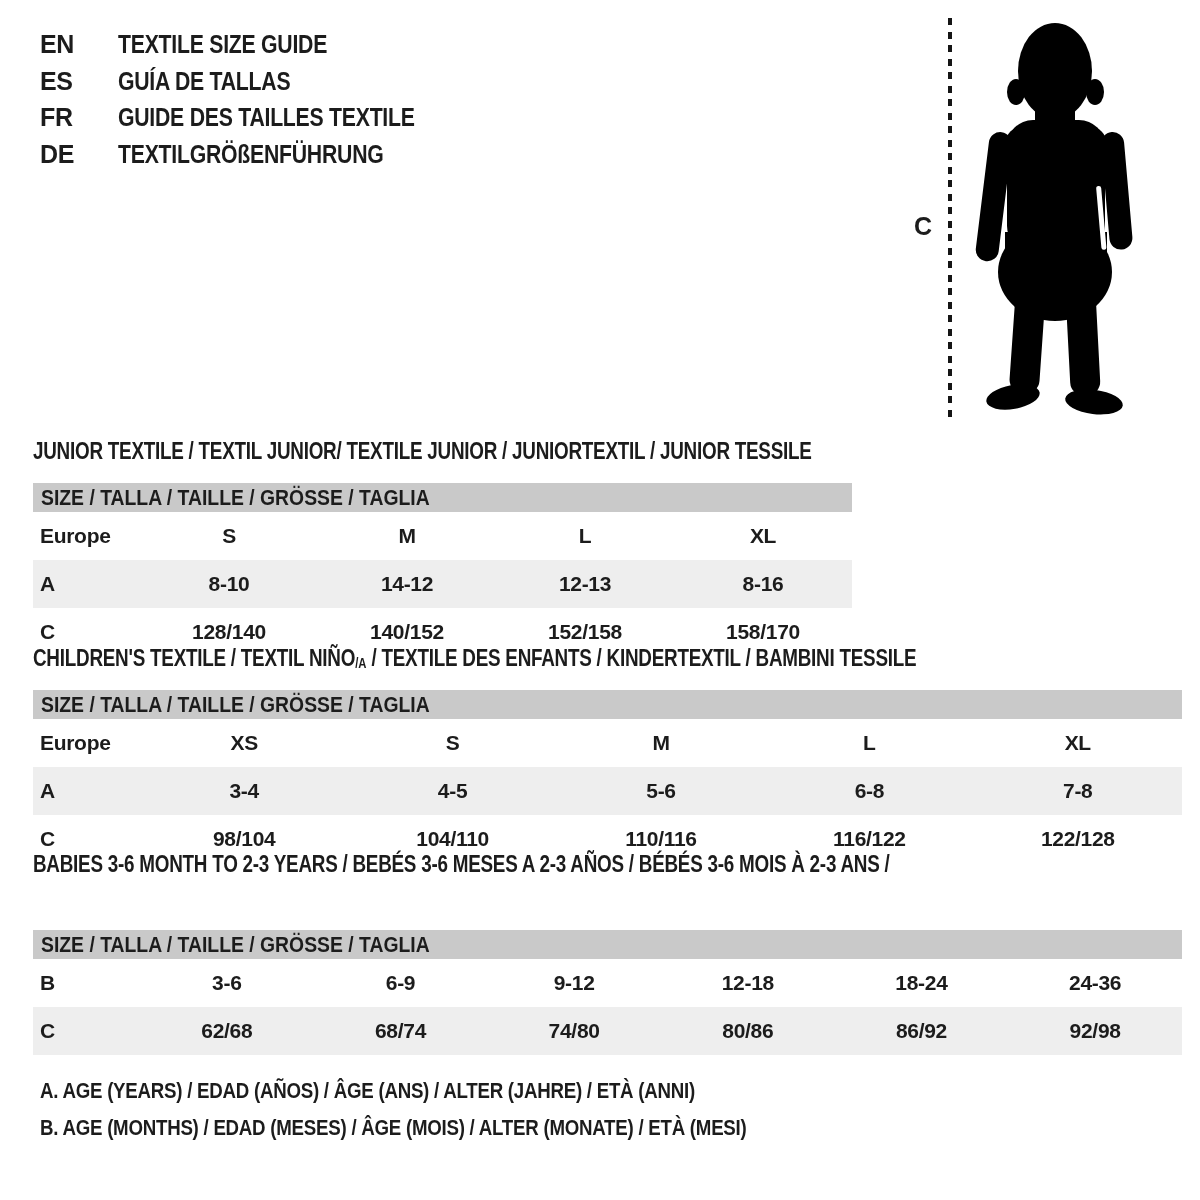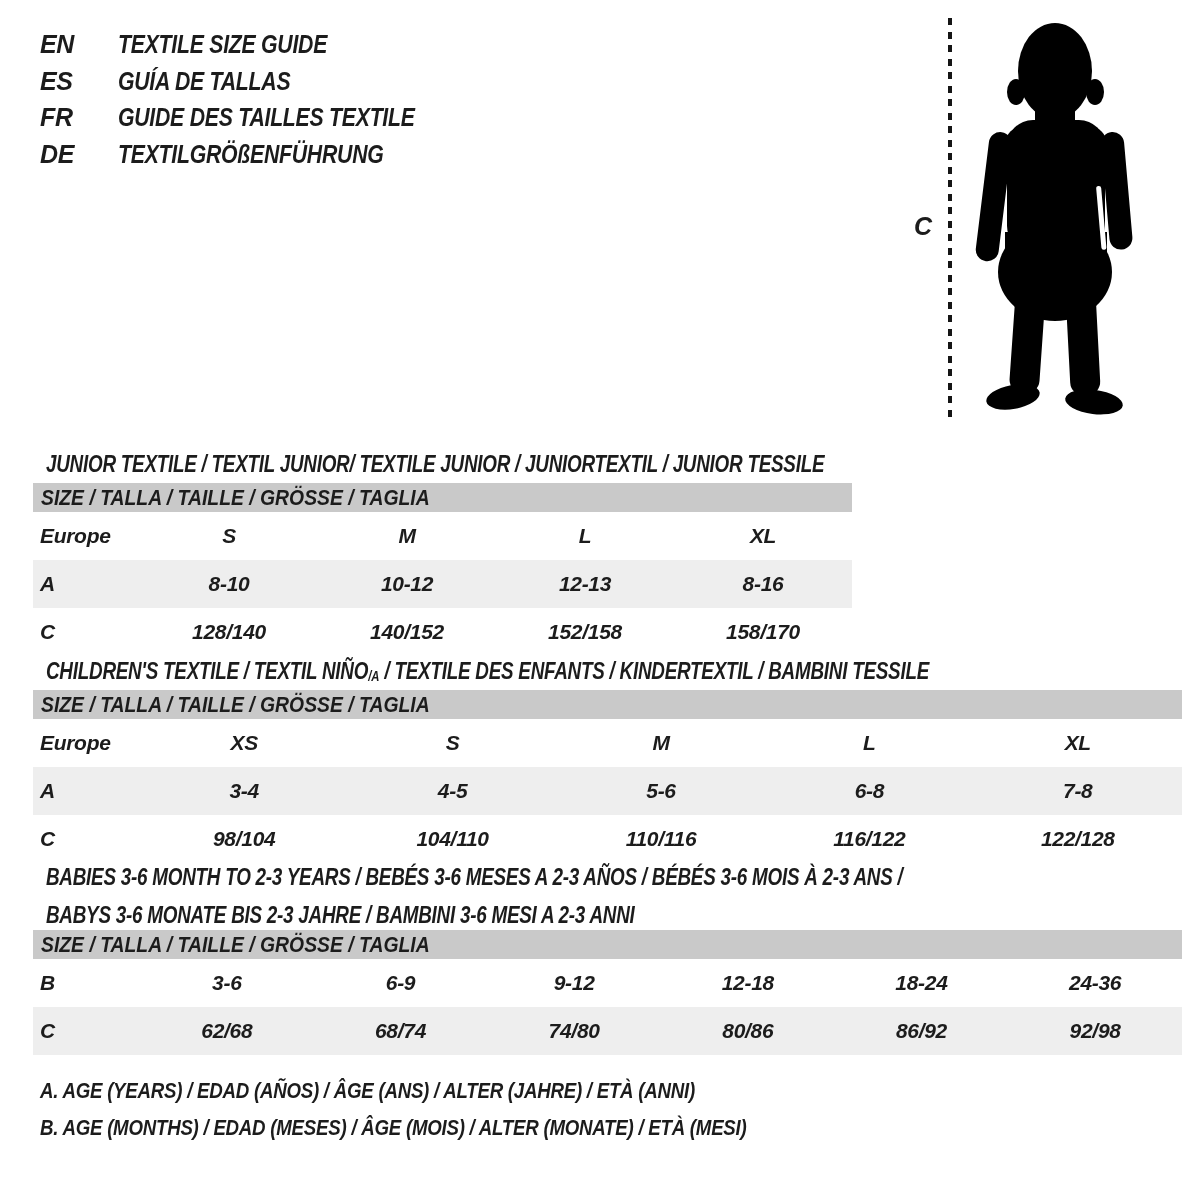--- a/index.html
+++ b/index.html
@@ -1,18 +1,18 @@
 <!DOCTYPE html>
 <html><head>
 <meta charset="utf-8">
 <style>
   html,body{margin:0;padding:0;background:#ffffff;}
   .page{
     position:relative;width:1200px;height:1200px;background:#ffffff;overflow:hidden;
-    font-family:"Liberation Sans",sans-serif;font-weight:bold;color:#1c1c1c;font-style:italic;
+    font-family:"Liberation Sans",sans-serif;font-weight:bold;color:#1c1c1c;
     -webkit-font-smoothing:antialiased;
   }
   
   .cond{display:inline-block;white-space:nowrap;transform-origin:0 50%;}
   .sx82{transform:scaleX(0.82);}
   .sx85{transform:scaleX(0.85);}
   .sx88{transform:scaleX(0.88);}
 
   
   .langs{position:absolute;left:40px;top:30px;}
@@ -21,21 +21,21 @@
 
   
   .figure{position:absolute;left:900px;top:12px;width:256px;height:414px;}
   .figure-label{position:absolute;left:14px;top:200px;font-size:25px;}
   .measure-line{position:absolute;left:48px;top:6px;width:4px;height:400px;
     background:repeating-linear-gradient(to bottom,#151515 0 7px,transparent 7px 13.5px);}
   .figure svg{position:absolute;left:62px;top:2px;}
 
   
   .section{position:absolute;left:33px;}
-  .section-title{margin:13px;font-size:23px;letter-spacing:-0.3px;line-height:38px;font-weight:bold;}
+  .section-title{margin:0;font-size:23px;letter-spacing:-0.3px;line-height:38px;font-weight:bold;}
   .title-line{display:block;height:38px;}
   .small-sub{font-size:0.60em;position:relative;top:2px;letter-spacing:0;}
 
   table.size-table{border-collapse:collapse;table-layout:fixed;}
   table.size-table th{
     background:#c9c9c9;height:29px;text-align:left;padding:0 0 0 8px;
     font-size:22px;font-weight:bold;vertical-align:middle;
   }
   table.size-table td{
     height:48px;padding:0;text-align:center;vertical-align:middle;
@@ -125,21 +125,21 @@
           <tr>
             <td class="row-label">Europe</td>
             <td>S</td>
             <td>M</td>
             <td>L</td>
             <td>XL</td>
           </tr>
           <tr class="shaded">
             <td class="row-label">A</td>
             <td>8-10</td>
-            <td>10-12</td>
+            <td>14-12</td>
             <td>12-13</td>
             <td>8-16</td>
           </tr>
           <tr>
             <td class="row-label">C</td>
             <td>128/140</td>
             <td>140/152</td>
             <td>152/158</td>
             <td>158/170</td>
           </tr>
@@ -184,21 +184,20 @@
             <td>98/104</td>
             <td>104/110</td>
             <td>110/116</td>
             <td>116/122</td>
             <td>122/128</td>
           </tr>
         </tbody>
       </table>
       <h2 class="section section-title" style="top: 845px;">
         <span class="title-line"><span class="cond sx82"><span>BABIES 3-6 MONTH TO 2-3 YEARS / BEBÉS 3-6 MESES A 2-3 AÑOS / BÉBÉS 3-6 MOIS À 2-3 ANS /</span></span></span>
-        <span class="title-line"><span class="cond sx82"><span>BABYS 3-6 MONATE BIS 2-3 JAHRE / BAMBINI 3-6 MESI A 2-3 ANNI</span></span></span>
       </h2>
       <table class="section size-table" style="top: 930px; width: 1149px;">
         <colgroup>
           <col style="width: 107px;">
           <col>
           <col>
           <col>
           <col>
           <col>
           <col>

